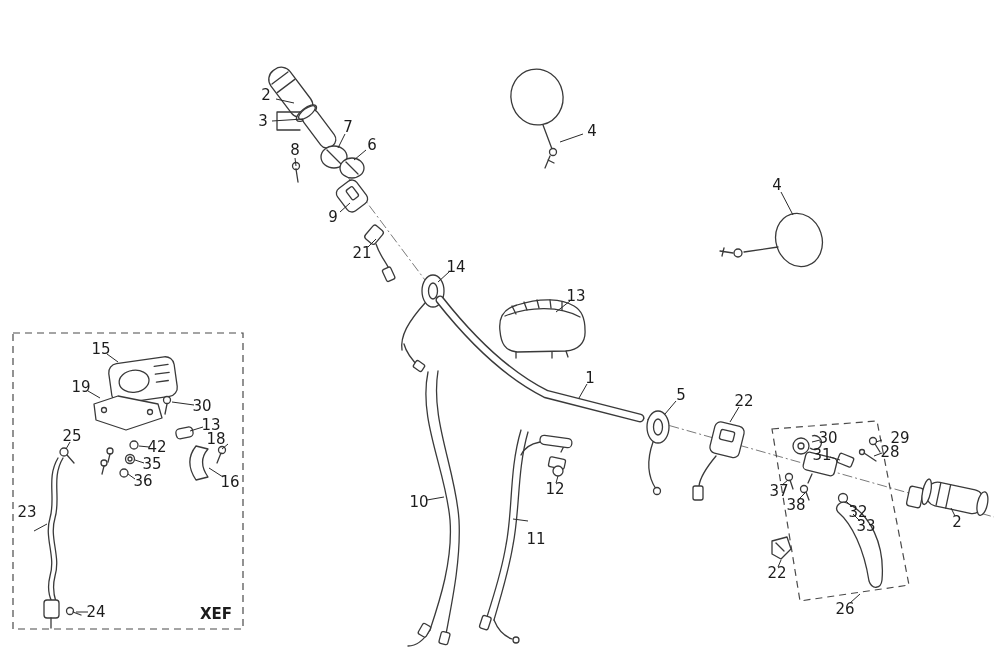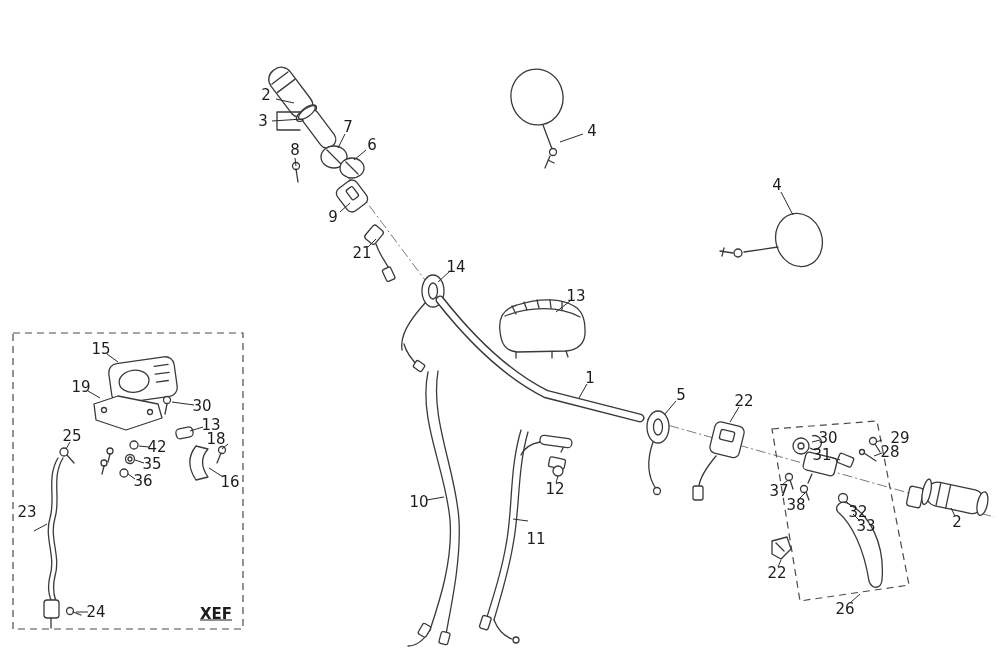--- a/index.html
+++ b/index.html
@@ -316,16 +316,16 @@
       <div class="lbl" style="left: 822px; top: 455px;">31</div>
       <div class="lbl" style="left: 890px; top: 438px; margin-left: 10px;">29</div>
       <div class="lbl" style="left: 890px; top: 452px;">28</div>
       <div class="lbl" style="left: 779px; top: 491px;">37</div>
       <div class="lbl" style="left: 796px; top: 505px;">38</div>
       <div class="lbl" style="left: 858px; top: 512px;">32</div>
       <div class="lbl" style="left: 866px; top: 526px;">33</div>
       <div class="lbl" style="left: 957px; top: 522px;">2</div>
       <div class="lbl" style="left: 777px; top: 573px;">22</div>
       <div class="lbl" style="left: 845px; top: 609px;">26</div>
-      <div class="lbl bold" style="left: 216px; top: 614px; text-decoration: underline;">XEF</div>
+      <div class="lbl bold" style="left: 216px; top: 614px;">XEF</div>
     </div>
 
 </div>
 
 </body></html>

